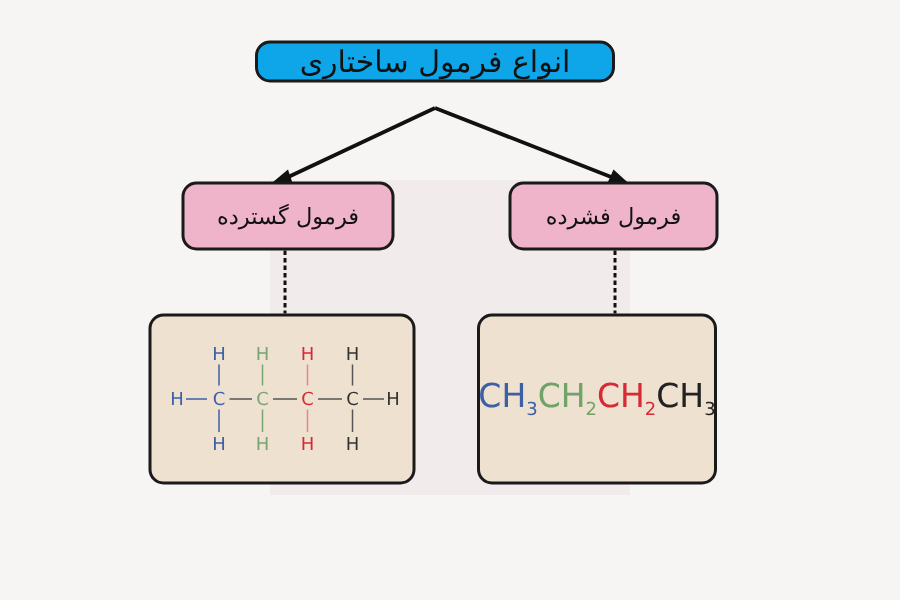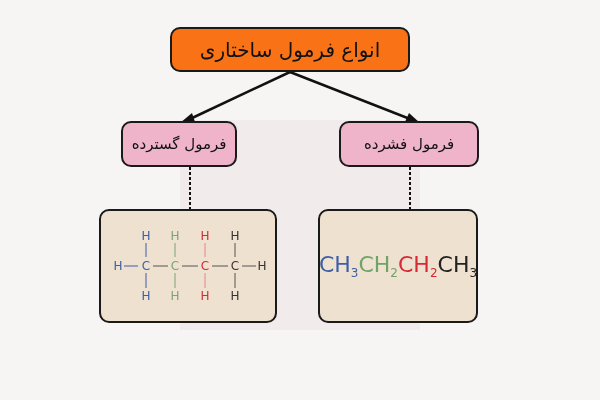--- a/index.html
+++ b/index.html
@@ -1,21 +1,21 @@
 <!DOCTYPE html>
 <html><head>
 <meta charset="utf-8">
 <style>
   html,body{margin:0;padding:0;}
   body{width:600px;height:400px;background:#f7f4f4;position:relative;overflow:hidden;font-family:"DejaVu Sans",sans-serif;}
   .wm{position:absolute;left:150px;top:60px;width:300px;height:300px;opacity:0.06;}
   .box{position:absolute;border:2px solid #1a1a1a;border-radius:10px;box-sizing:border-box;display:flex;align-items:center;justify-content:center;direction:rtl;color:#111;}
-  .title{left:170px;top:27px;width:240px;height:45px;background:#f97316;font-size:20px;}
+  .title{left:170px;top:27px;width:240px;height:28px;background:#0ea5e9;font-size:20px;}
   .sub{top:121px;height:46px;background:#efb4c9;font-size:15px;}
-  .sub.l{left:121px;width:116px;}
+  .sub.l{left:121px;width:142px;}
   .sub.r{left:339px;width:140px;}
   .card{top:209px;height:114px;background:#efe1d0;}
   .card.l{left:99px;width:178px;}
   .card.r{left:318px;width:160px;}
   svg.lines{position:absolute;left:0;top:0;}
   .cond{direction:ltr;font-size:22px;letter-spacing:0px;}
   .cond sub{font-size:12px;}
   .struct{direction:ltr;position:relative;width:160px;height:80px;}
 </style>
 </head>

